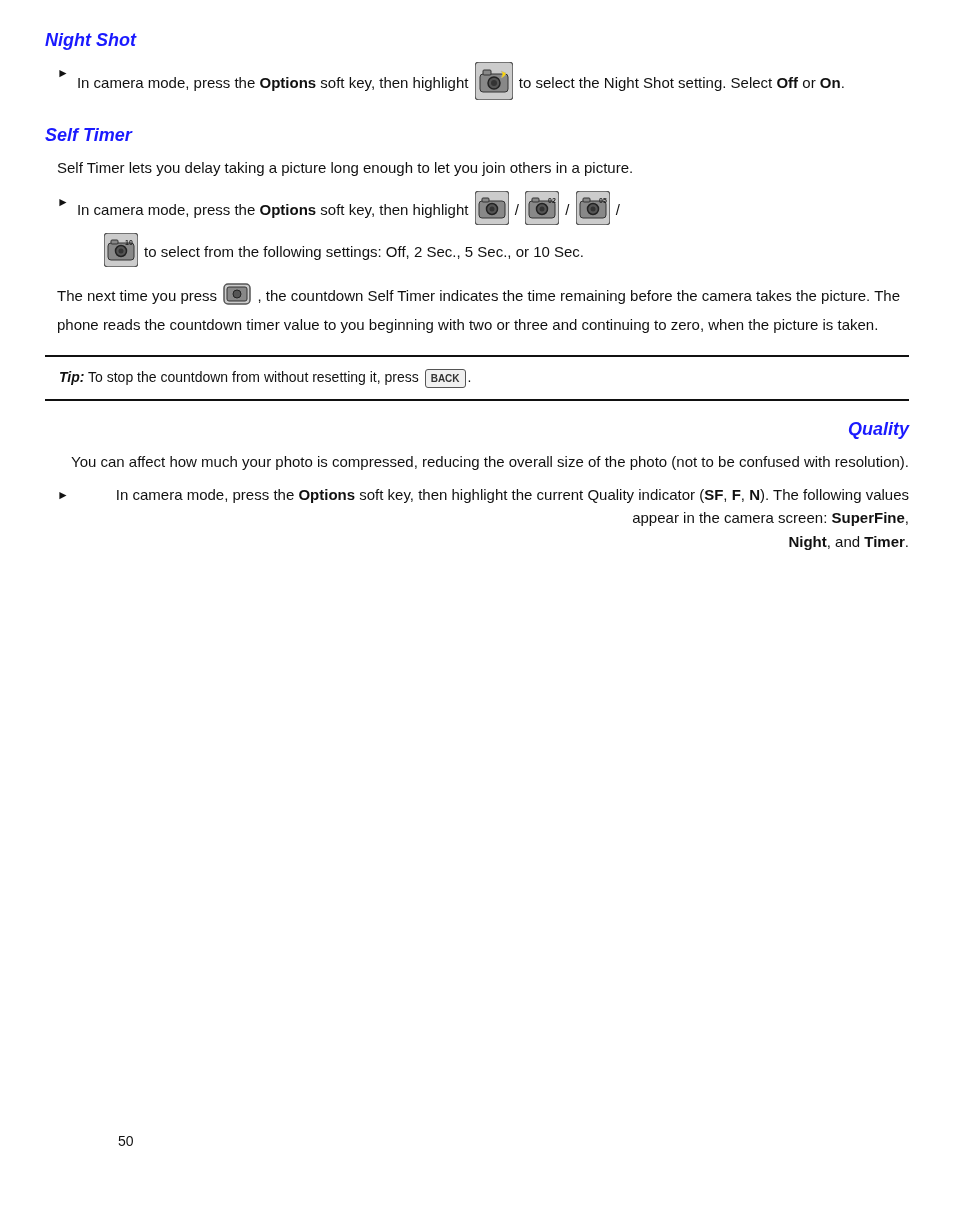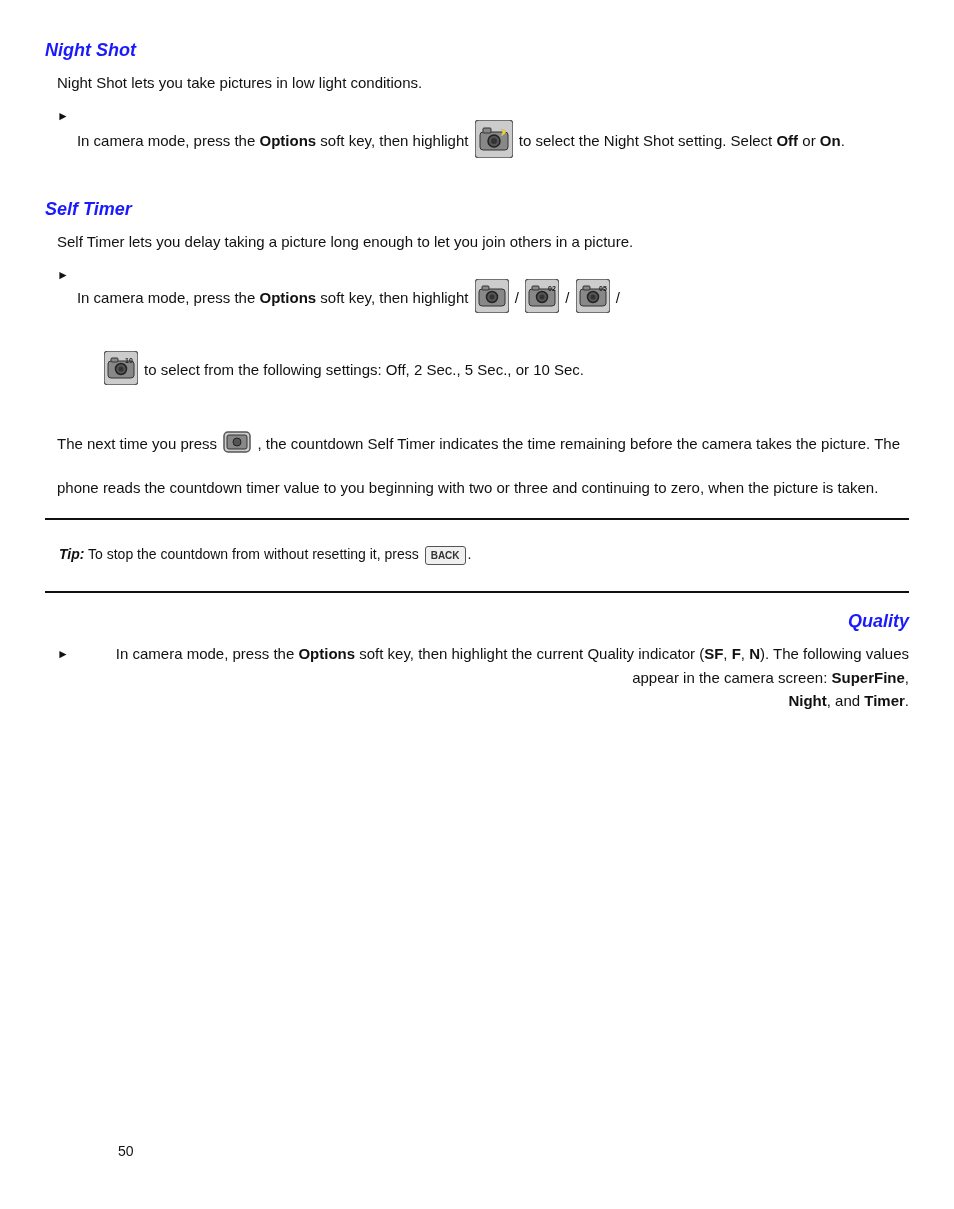--- a/index.html
+++ b/index.html
@@ -17,21 +17,21 @@
     .section-title {
       font-style: italic;
       font-weight: bold;
       color: #1a1aff;
       font-size: 18px;
       margin-bottom: 10px;
       margin-top: 24px;
     }
 
     .section-title:first-child {
-      margin-top: 10px;
+      margin-top: 0;
     }
 
     .section-intro {
       margin-left: 12px;
       margin-bottom: 10px;
       line-height: 1.55;
     }
 
     .bullet-item {
       display: flex;
@@ -50,21 +50,21 @@
       color: #111;
     }
 
     .bullet-text {
       flex: 1;
     }
 
     .inline-icon {
       display: inline-block;
       vertical-align: middle;
-      margin: 16px 2px;
+      margin: 1px 2px;
     }
 
     .icon-back-key {
       display: inline-block;
       border: 1px solid #555;
       border-radius: 3px;
       padding: 1px 5px;
       font-size: 10px;
       font-weight: bold;
       vertical-align: middle;
@@ -107,21 +107,20 @@
     }
   </style>
 </head>
 <body>
 
 <div class="content-wrapper">
 
   <div>
     <div class="section-title">Night Shot</div>
 
-    <p class="section-intro">Night Shot lets you take pictures in low light conditions.</p>
 
     <div class="bullet-item">
       <span class="bullet-arrow">►</span>
       <span class="bullet-text">
         In camera mode, press the <strong>Options</strong> soft key, then highlight
         
         <span class="inline-icon">
           <svg width="38" height="38" viewBox="0 0 38 38" xmlns="http://www.w3.org/2000/svg">
             <rect width="38" height="38" rx="4" fill="#ccc" stroke="#555" stroke-width="1.5"></rect>
 
@@ -212,20 +211,21 @@
 
   <div class="tip-box">
     <span class="tip-label">Tip:</span>
     <span> To stop the countdown from without resetting it, press</span>
     <span class="inline-icon icon-back-key">BACK</span>.
   </div>
 
   <div style="margin-top:10px;text-align:right;">
     <div class="section-title">Quality</div>
 
+    <p class="section-intro">You can affect how much your photo is compressed, reducing the overall size of the photo (not to be confused with resolution).</p>
 
     <div class="bullet-item">
       <span class="bullet-arrow">►</span>
       <span class="bullet-text">
         In camera mode, press the <strong>Options</strong> soft key, then highlight the current Quality indicator (<strong>SF</strong>, <strong>F</strong>, <strong>N</strong>). The following values appear in the camera screen: <strong>SuperFine</strong>, <br>&nbsp;&nbsp;&nbsp;&nbsp;&nbsp;<strong>Night</strong>, and <strong>Timer</strong>.
       </span>
     </div>
   </div>
 
   <div class="page-number">50</div>

